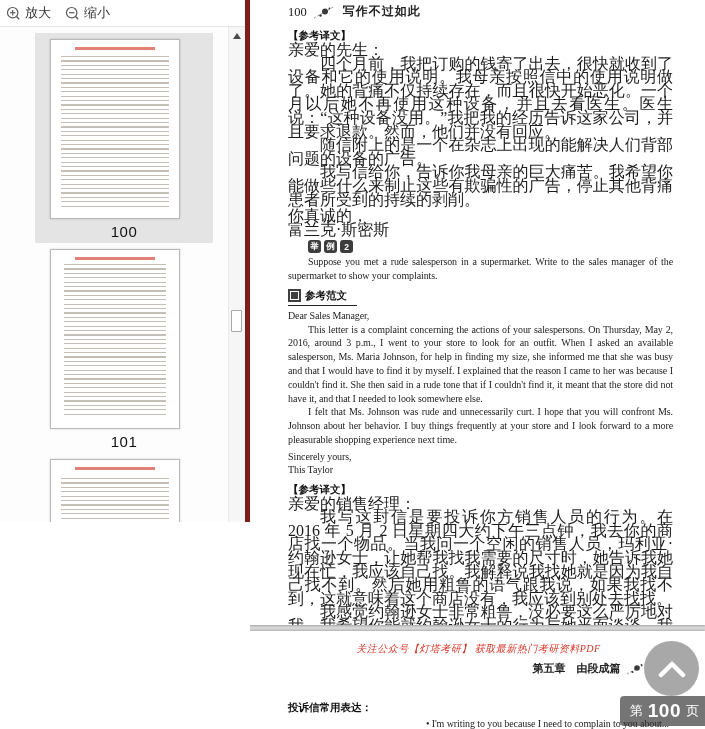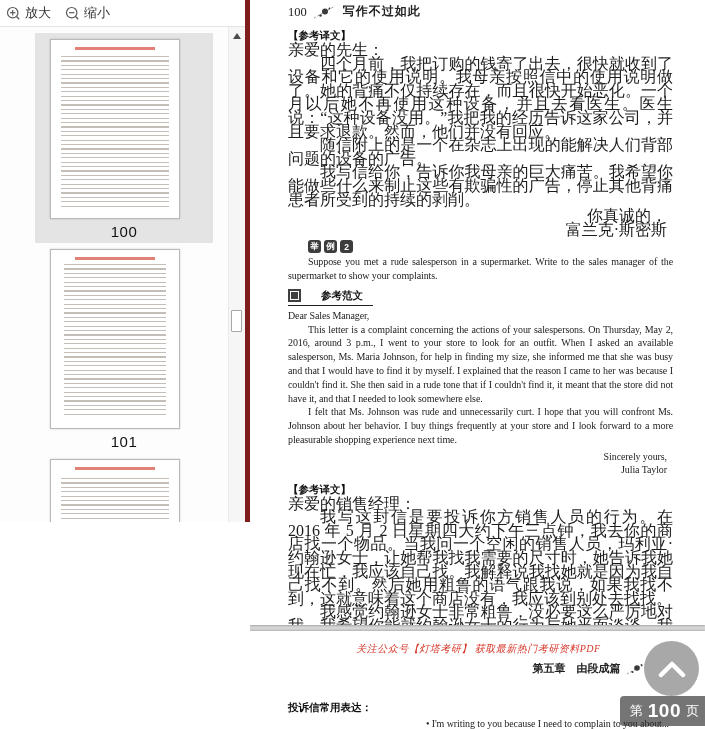--- a/index.html
+++ b/index.html
@@ -49,34 +49,34 @@
   .page-101 { height:100px; margin-top:6px; padding:0 36px 0 38px; box-shadow:0 -1px 2px rgba(0,0,0,.2); }
   .zh  { font-family:"Liberation Serif","DejaVu Serif",serif; font-size:16px;
          line-height:13.6px; color:#1c1c1c; text-align:justify; }
   .en  { font-family:"Liberation Serif","DejaVu Serif",serif; font-size:10px;
          line-height:13.8px; color:#1c1c1c; text-align:justify; letter-spacing:-.1px; }
   .ind { text-indent:2em; }
   .zh-bold { font-family:"Liberation Serif","DejaVu Serif",serif; font-size:10.5px;
              font-weight:bold; color:#111; margin-top:5px; line-height:15px; }
   .en-bold { font-family:"Liberation Serif","DejaVu Serif",serif; font-size:10.5px;
              font-weight:bold; color:#111; line-height:15px; margin-top:2px; }
-  .sign { text-align:right; line-height:13.5px; margin:3px 6px 2px 0; }
+  .sign { text-align:left; line-height:13.5px; margin:3px 6px 2px 0; }
 
   .p-head { display:flex; align-items:flex-end; gap:6px; height:16px; margin-bottom:8px; }
   .p-num  { font-family:"Liberation Serif","DejaVu Serif",serif; font-size:12.5px; color:#222; }
   .p-title{ font-family:"Liberation Serif","DejaVu Serif",serif; font-size:12px;
             font-weight:bold; color:#222; letter-spacing:1px; }
 
   .badge-row { display:flex; gap:3px; margin:4px 0 2px 20px; }
   .bsq { display:inline-flex; align-items:center; justify-content:center;
          width:13px; height:13px; background:#3c3c3c; border-radius:3px;
          color:#fff; font-size:8.5px; font-weight:bold;
          font-family:"Liberation Sans","DejaVu Sans",sans-serif; }
 
-  .sample-head { display:inline-flex; align-items:center; gap:20px; margin:6px 0 3px;
+  .sample-head { display:inline-flex; align-items:center; gap:4px; margin:6px 0 3px;
                  border-bottom:1.5px solid #222; padding:0 10px 2px 0; }
   .sq-icon { width:13px; height:13px; background:#3f3f3f; border:2px solid #3f3f3f;
              box-shadow:inset 0 0 0 1px #fff; }
   .zh-bold2 { font-family:"Liberation Serif","DejaVu Serif",serif; font-size:10.5px;
               font-weight:bold; color:#111; }
 
   
   .promo { margin-top:11px; text-align:center; color:#d6382a; font-size:10px;
            font-style:italic; font-family:"Liberation Serif","DejaVu Serif",serif;
            letter-spacing:.5px; }
@@ -180,21 +180,21 @@
       <div class="sample-head">
         <span class="sq-icon"></span>
         <span class="zh-bold2">参考范文</span>
       </div>
 
       <div class="en">Dear Sales Manager,</div>
       <p class="en ind">This letter is a complaint concerning the actions of your salespersons. On Thursday, May 2, 2016, around 3 p.m., I went to your store to look for an outfit. When I asked an available salesperson, Ms. Maria Johnson, for help in finding my size, she informed me that she was busy and that I would have to find it by myself. I explained that the reason I came to her was because I couldn't find it. She then said in a rude tone that if I couldn't find it, it meant that the store did not have it, and that I needed to look somewhere else.</p>
       <p class="en ind">I felt that Ms. Johnson was rude and unnecessarily curt. I hope that you will confront Ms. Johnson about her behavior. I buy things frequently at your store and I look forward to a more pleasurable shopping experience next time.</p>
       <div class="sign en">
         <div>Sincerely yours,</div>
-        <div>Julia Taylor</div>
+        <div>This Taylor</div>
       </div>
 
       <div class="zh-bold">【参考译文】</div>
       <div class="zh">亲爱的销售经理：</div>
       <p class="zh ind">我写这封信是要投诉你方销售人员的行为。在 2016 年 5 月 2 日星期四大约下午三点钟，我去你的商店找一个物品。当我问一个空闲的销售人员，玛利亚·约翰逊女士，让她帮我找我需要的尺寸时，她告诉我她现在忙，我应该自己找。我解释说我找她就是因为我自己找不到。然后她用粗鲁的语气跟我说，如果我找不到，这就意味着这个商店没有，我应该到别处去找找。</p>
       <p class="zh ind">我感觉约翰逊女士非常粗鲁，没必要这么严厉地对我。我希望你能就约翰逊女士的行为与她当面谈谈。我经常在你们店里买东西，希望下次能有更愉快的购物体验。</p>
       <div class="sign zh">
         <div>你真诚的，</div>
         <div>朱丽亚·泰勒</div>
       </div>

